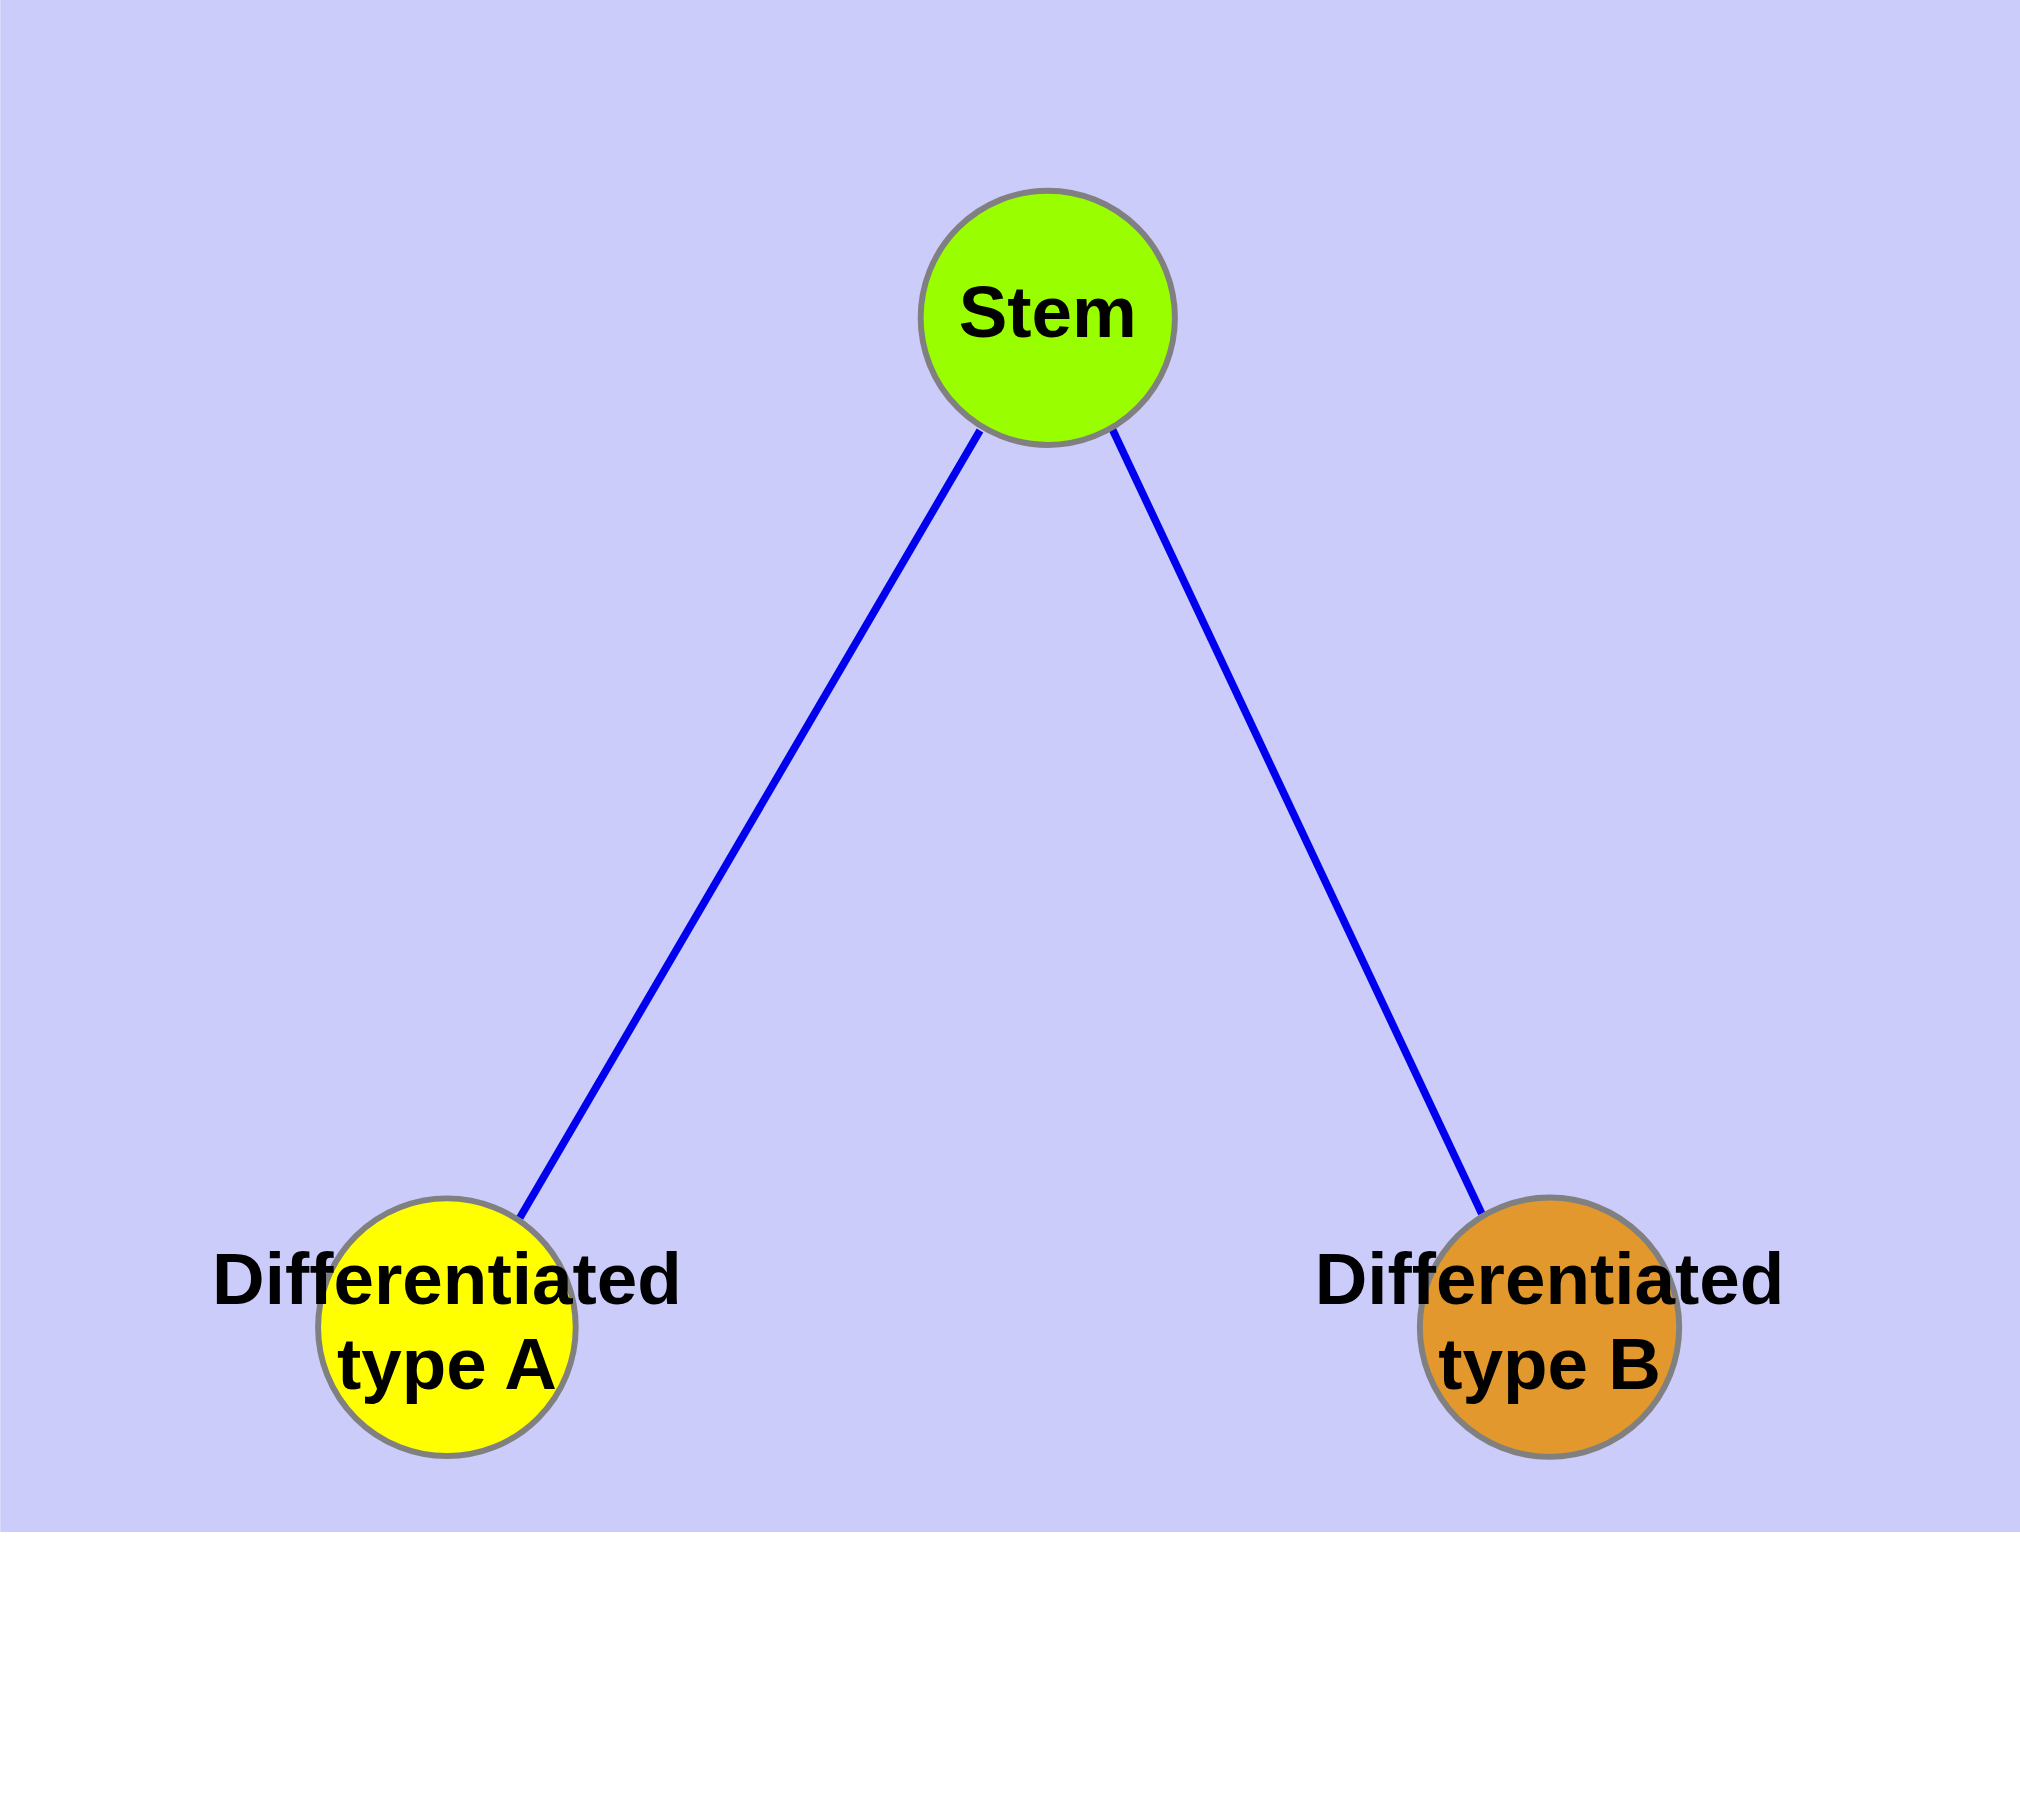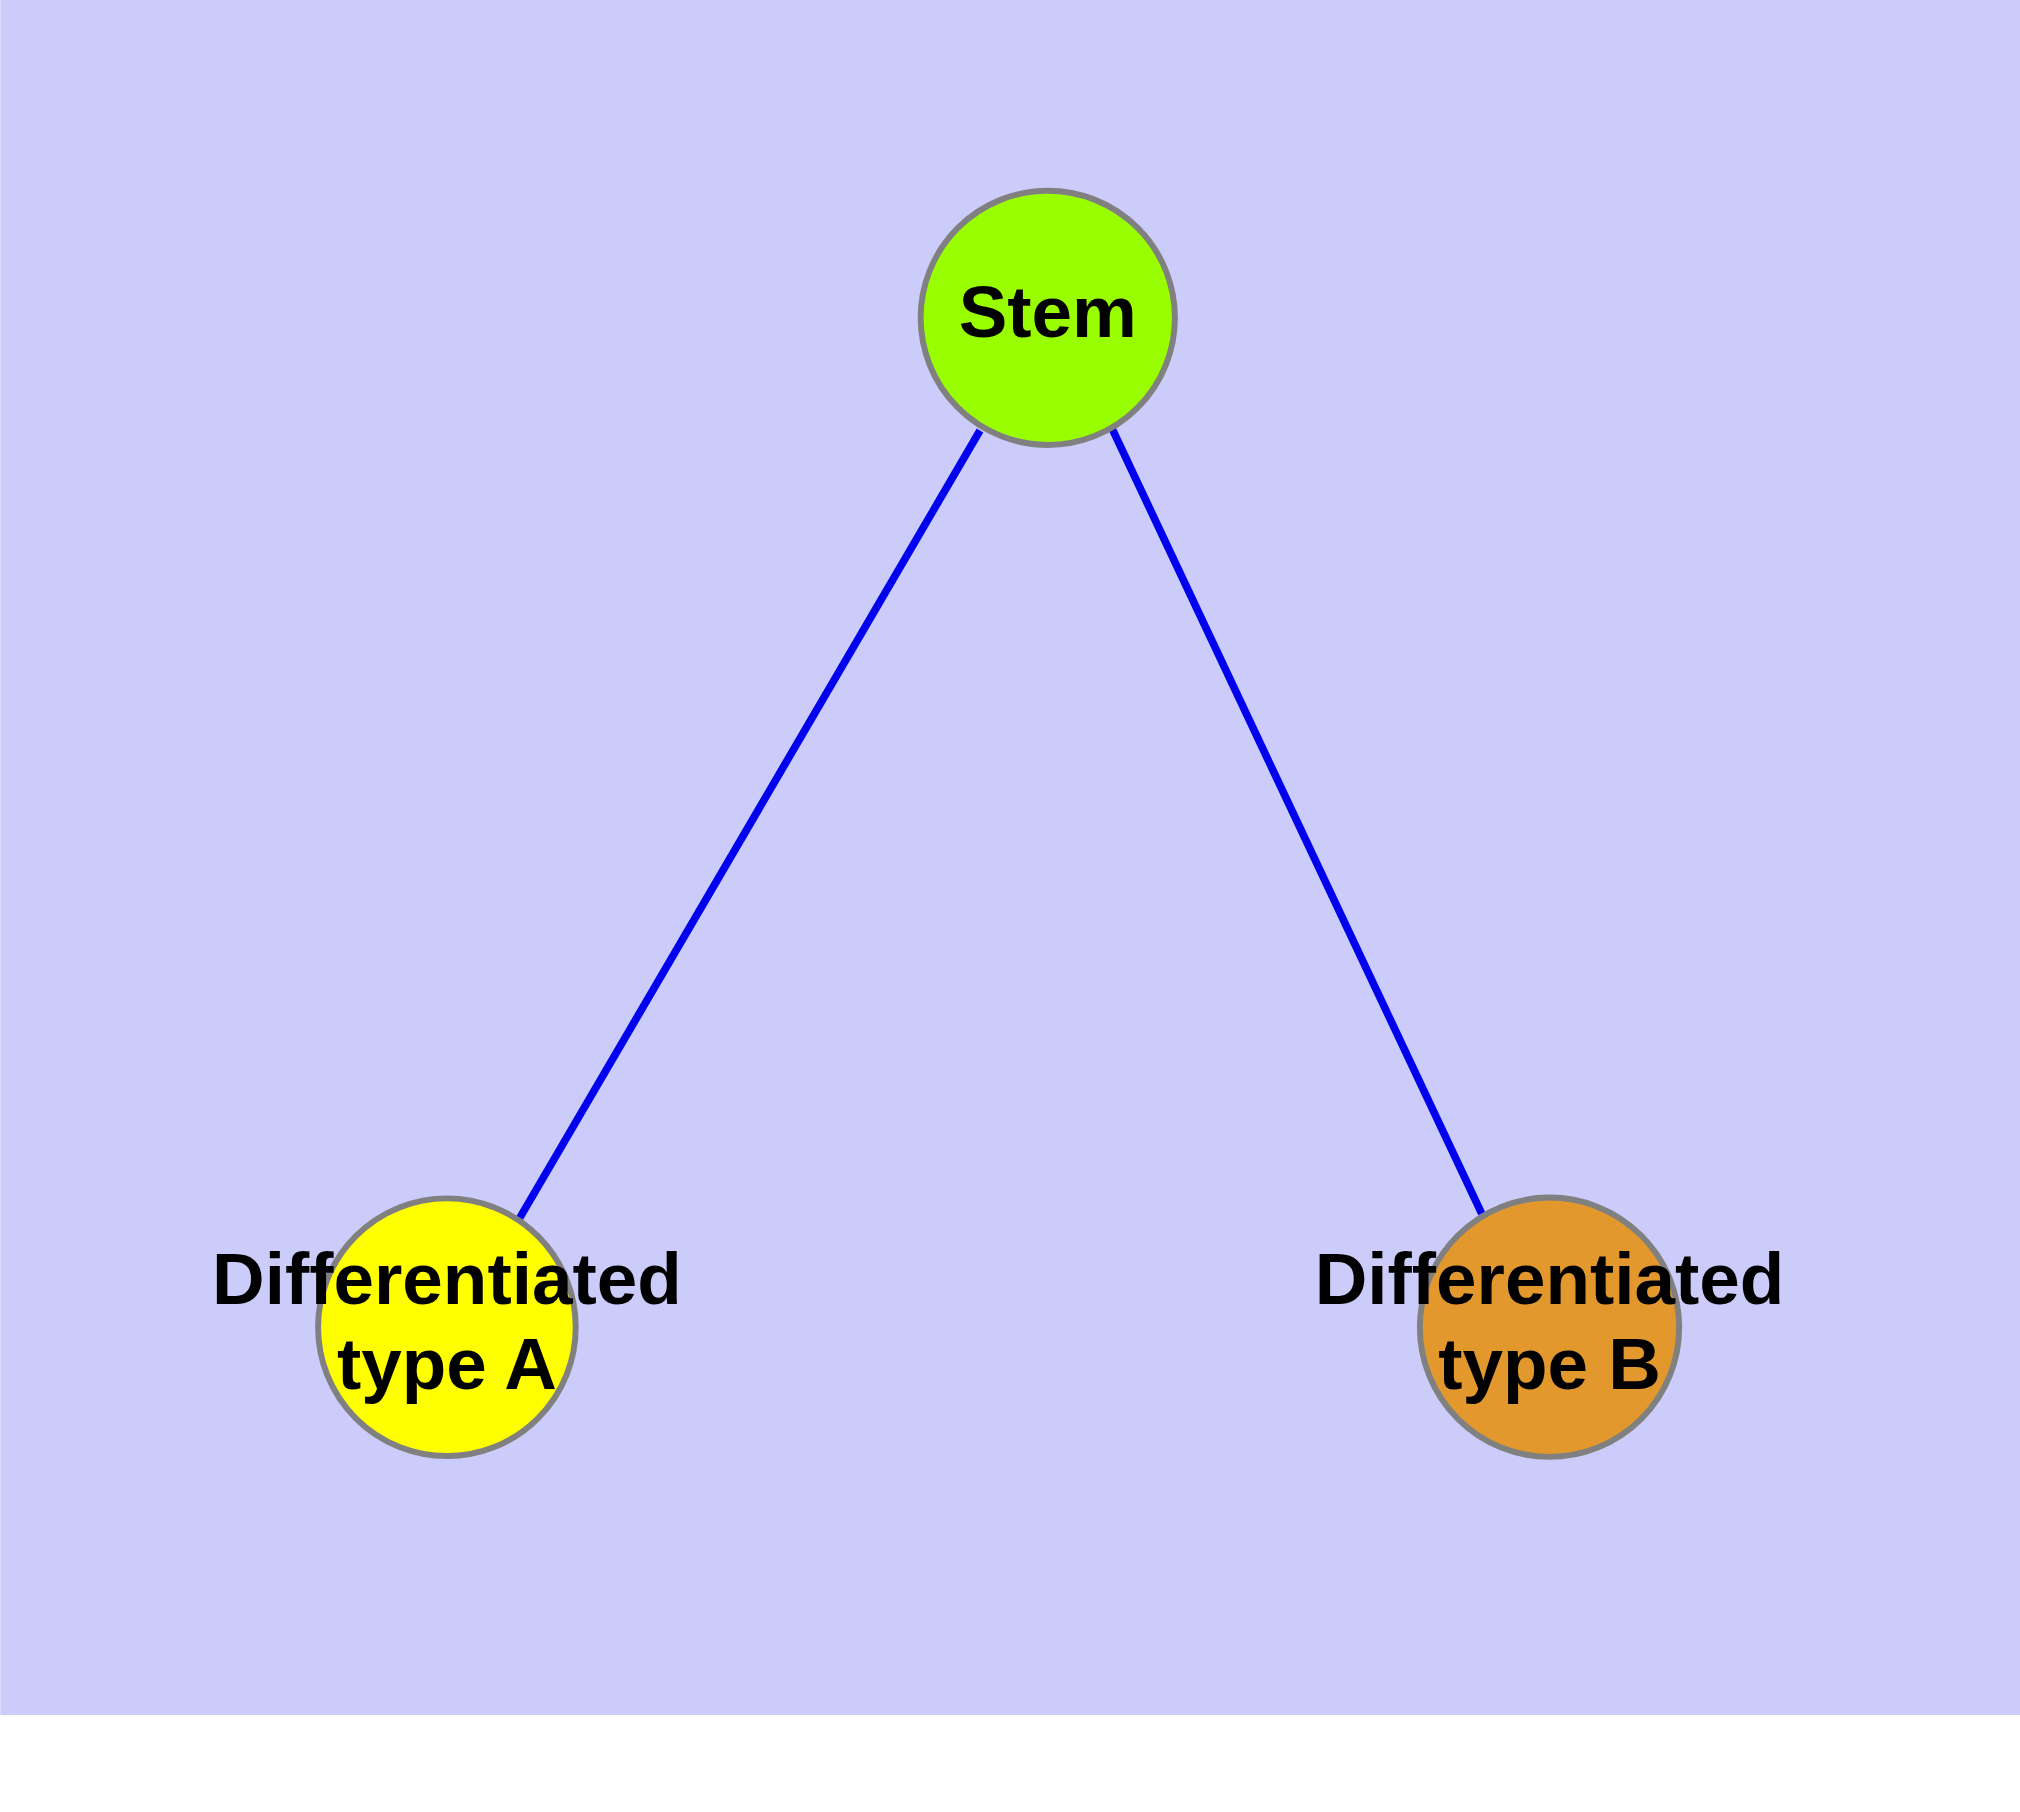--- a/index.html
+++ b/index.html
@@ -28,21 +28,21 @@
     font-weight: bold;
     fill: #000000;
     text-anchor: middle;
     dominant-baseline: middle;
     paint-order: normal;
   }
 </style>
 </head>
 <body>
 
-<div id="canvas" style="width: 2021px; height: 1715px;">
+<div id="canvas" style="width: 2021px; height: 1532px;">
   <svg id="graph-svg" viewBox="0 0 2384 2138" style="width: 2021px; height: 1812px;">
 
     <rect id="bg-rect" x="0" y="0" width="2384" height="2138" fill="#ccccfa"></rect>
 
     <g>
       <line id="edge-0" x1="1156" y1="508" x2="613" y2="1437" stroke="#0000ee" stroke-width="9" stroke-linecap="butt"></line>
       <line id="edge-1" x1="1312" y1="506" x2="1748" y2="1432" stroke="#0000ee" stroke-width="9" stroke-linecap="butt"></line>
     </g>
 
     <g>

